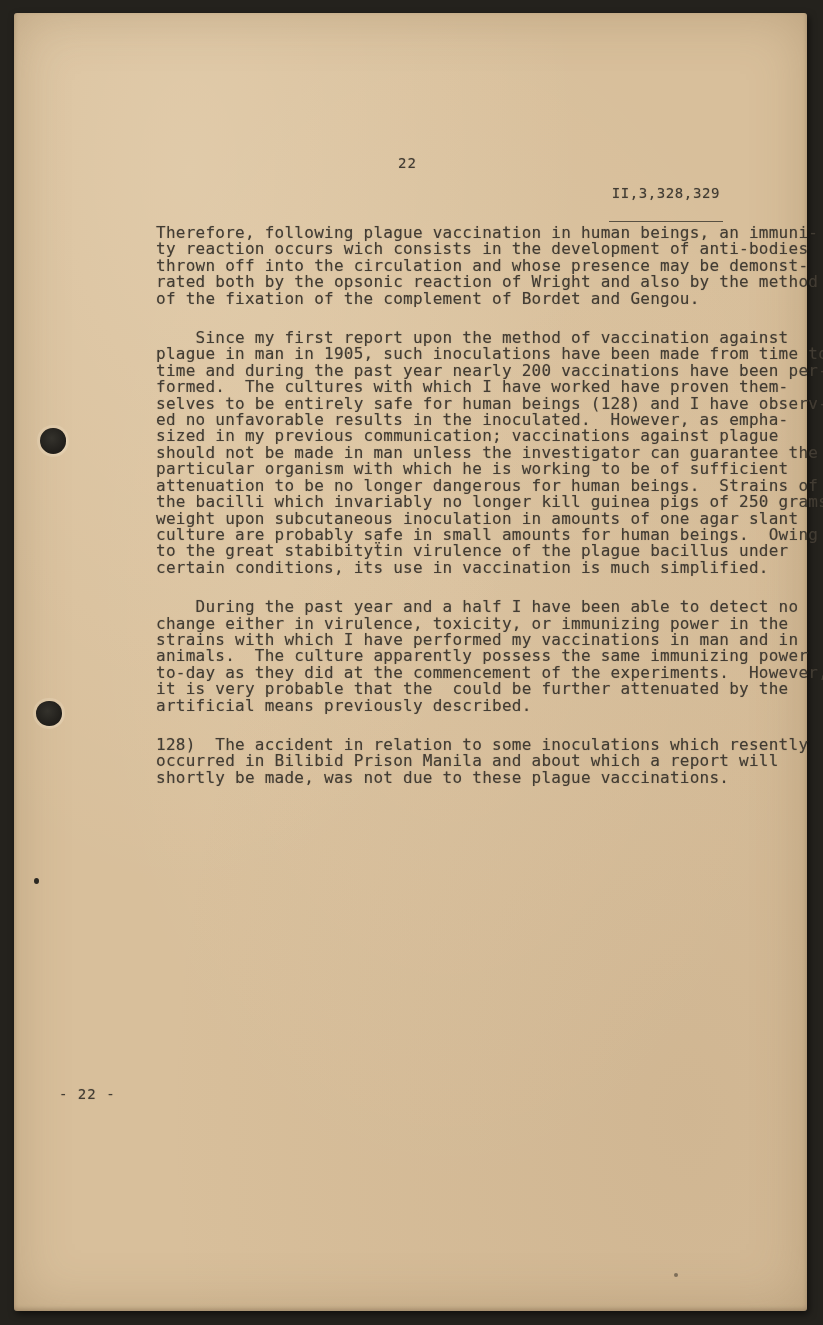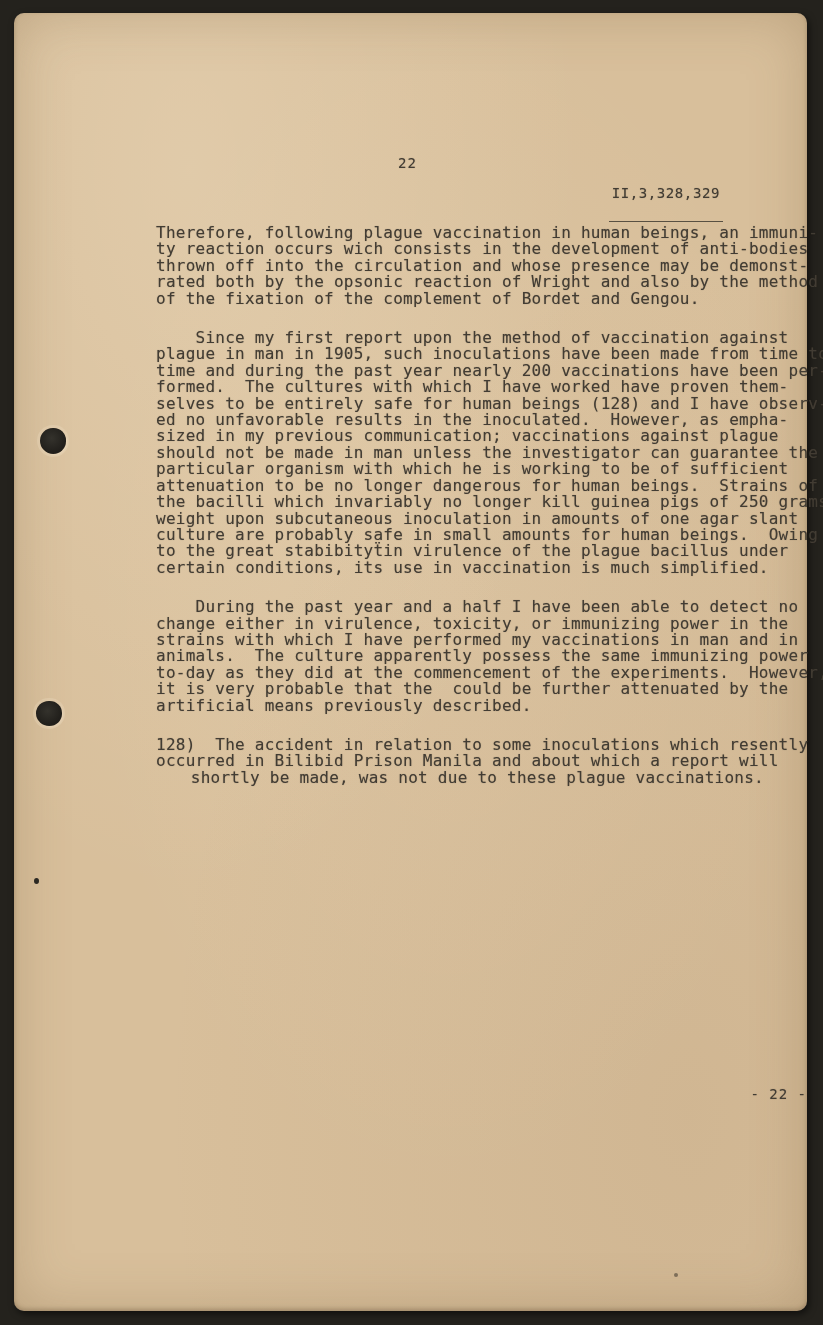--- a/index.html
+++ b/index.html
@@ -30,21 +30,21 @@
     height: 1298px;
     background:
       radial-gradient(ellipse at 22% 12%, rgba(255,243,220,0.22), transparent 45%),
       radial-gradient(ellipse at 85% 85%, rgba(140,105,70,0.10), transparent 55%),
       radial-gradient(ellipse at 55% 45%, rgba(255,240,215,0.10), transparent 60%),
       #d8bf9b;
     box-shadow:
       inset 0 0 55px rgba(115,88,55,0.28),
       inset 0 -2px 4px rgba(90,70,45,0.35),
       2px 3px 7px rgba(0,0,0,0.55);
-    border-radius: 10px;
+    border-radius: 3px;
   }
   .ink {
     color: #423c33;
     text-shadow: 0 0 1px rgba(66,60,51,0.45);
   }
   .page-number-top {
     position: absolute;
     top: 142px;
     left: 0;
     right: 6px;
@@ -67,29 +67,30 @@
     top: 212px;
     width: 608px;
     font-size: 16px;
     line-height: 16.4px;
     letter-spacing: 0.25px;
   }
   .para {
     white-space: pre;
     margin: 0 0 23px 0;
   }
-  .para:last-child { margin-bottom: 12px; text-align: right; }
+  .para:last-child { margin-bottom: 12px; }
   .footer-number {
     position: absolute;
     top: 1073px;
     left: 0;
     right: 0;
-    text-align: right;
+    text-align: left;
     font-size: 14px;
     letter-spacing: 1px;
+    padding-left: 45px;
   }
   .hole {
     position: absolute;
     background: radial-gradient(circle at 45% 40%, #34322c, #211f1b 65%);
     border-radius: 50% 48% 50% 52%;
     box-shadow: 0 0 0 3px rgba(240,223,195,0.30), 1px 1px 2px rgba(250,235,210,0.35);
   }
   .hole-top {
     left: 26px;
     top: 415px;

